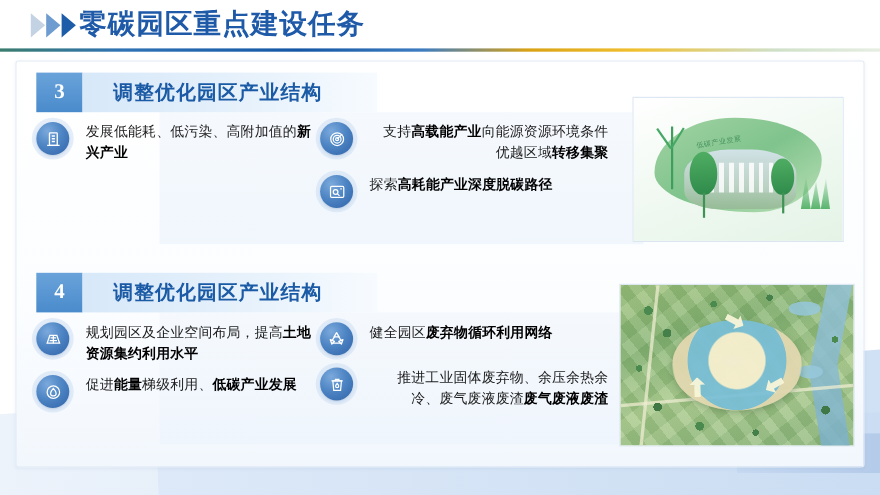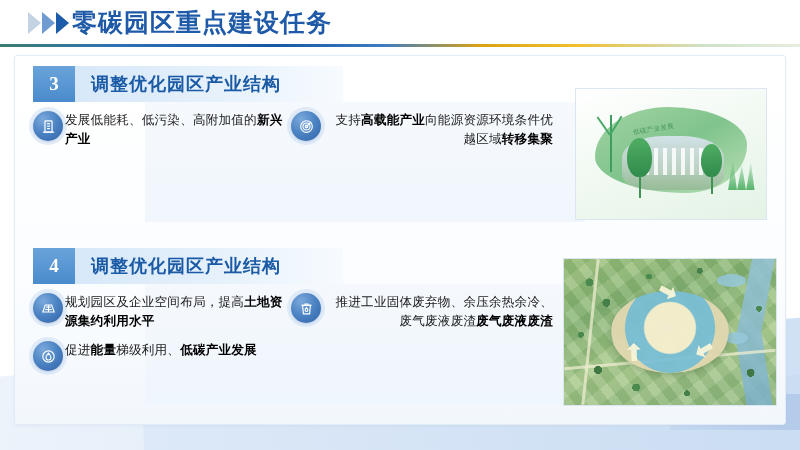--- a/index.html
+++ b/index.html
@@ -144,21 +144,21 @@
     color: #ffffff;
     font-size: 19px;
     font-weight: bold;
     display: flex;
     align-items: center;
     justify-content: center;
     font-family: "Liberation Serif", "DejaVu Serif", serif;
   }
   .sec-title-strip {
     min-width: 268px;
-    padding: 0 18px 0 16px;
+    padding: 0 18px 0 28px;
     display: flex;
     align-items: center;
     background: linear-gradient(90deg, #d7e8f9 0%, #e6f1fb 55%, #f7fbff 100%);
   }
   .sec-title {
     font-size: 18px;
     font-weight: bold;
     color: #1b5aa5;
     letter-spacing: 1px;
     white-space: nowrap;
@@ -173,21 +173,21 @@
     display: flex;
     z-index: 3;
   }
   .col { width: 260px; }
   .col.left  { width: 258px; }
   .col.right { width: 262px; text-align: right; }
 
   .bullet {
     display: flex;
     align-items: flex-start;
-    gap: 2px;
+    gap: 15px;
     margin-bottom: 10px;
   }
 
   .bicon {
     flex: 0 0 auto;
     width: 30px; height: 30px;
     border-radius: 50%;
     background: radial-gradient(circle at 34% 28%, #7ba9dc 0%, #4e85c4 45%, #2f63a8 100%);
     box-shadow: 0 0 0 4px rgba(205,223,242,.55), 0 1px 2px rgba(40,80,130,.35);
     display: flex;
@@ -422,20 +422,31 @@
               <svg width="17" height="17" viewBox="0 0 24 24" fill="none" stroke="#ffffff" stroke-width="1.6">
                 <circle cx="12" cy="12" r="8.2"></circle>
                 <circle cx="12" cy="12" r="5"></circle>
                 <circle cx="12" cy="12" r="1.9"></circle>
                 <line x1="12" y1="12" x2="18.5" y2="5.5"></line>
               </svg>
             </span>
             <span class="btext">支持<b>高载能产业</b>向能源资源环境条件优越区域<b>转移集聚</b></span>
           </div>
 
+          <div class="bullet">
+            <span class="bicon">
+              <svg width="17" height="17" viewBox="0 0 24 24" fill="none" stroke="#ffffff" stroke-width="1.6">
+                <rect x="3.5" y="5" width="17" height="14" rx="1.5"></rect>
+                <circle cx="10" cy="12" r="3"></circle>
+                <line x1="12.4" y1="14.4" x2="15" y2="17"></line>
+                <line x1="16" y1="8" x2="18" y2="8"></line>
+              </svg>
+            </span>
+            <span class="btext">探索<b>高耗能产业深度脱碳路径</b></span>
+          </div>
 
         </div>
       </div>
 
       <div class="pic p1">
         <div class="eco">
           <div class="eco-blob"></div>
           <div class="eco-city"></div>
           <div class="eco-turbine"></div>
           <div class="eco-tree t1"></div>
@@ -480,20 +491,33 @@
                 <path d="M12 7.2 C14.5 10 15.6 11.6 15.6 13.3 A3.6 3.6 0 0 1 8.4 13.3 C8.4 11.6 9.5 10 12 7.2 Z"></path>
               </svg>
             </span>
             <span class="btext">促进<b>能量</b>梯级利用、<b>低碳产业发展</b></span>
           </div>
 
         </div>
 
         <div class="col right">
 
+          <div class="bullet">
+            <span class="bicon">
+              <svg width="18" height="18" viewBox="0 0 24 24" fill="none" stroke="#ffffff" stroke-width="1.6" stroke-linejoin="round">
+                <path d="M12 4.6 L15 9.6 H9 Z"></path>
+                <path d="M6.2 18.4 L4.4 13.1 L9.3 15.2 Z"></path>
+                <path d="M17.8 18.4 L19.6 13.1 L14.7 15.2 Z"></path>
+                <path d="M9.6 9.2 L6.5 14.2"></path>
+                <path d="M14.4 9.2 L17.5 14.2"></path>
+                <path d="M7.4 17.2 H16.6"></path>
+              </svg>
+            </span>
+            <span class="btext">健全园区<b>废弃物循环利用网络</b></span>
+          </div>
 
           <div class="bullet">
             <span class="bicon">
               <svg width="17" height="17" viewBox="0 0 24 24" fill="none" stroke="#ffffff" stroke-width="1.6">
                 <path d="M6.5 7.5 H17.5 L16.4 19.5 H7.6 Z"></path>
                 <line x1="4.8" y1="7.5" x2="19.2" y2="7.5"></line>
                 <path d="M9.8 7.5 V5.6 H14.2 V7.5"></path>
                 <path d="M12 10.6 C13.4 12.2 14 13.1 14 14.1 A2 2 0 0 1 10 14.1 C10 13.1 10.6 12.2 12 10.6 Z"></path>
               </svg>
             </span>

